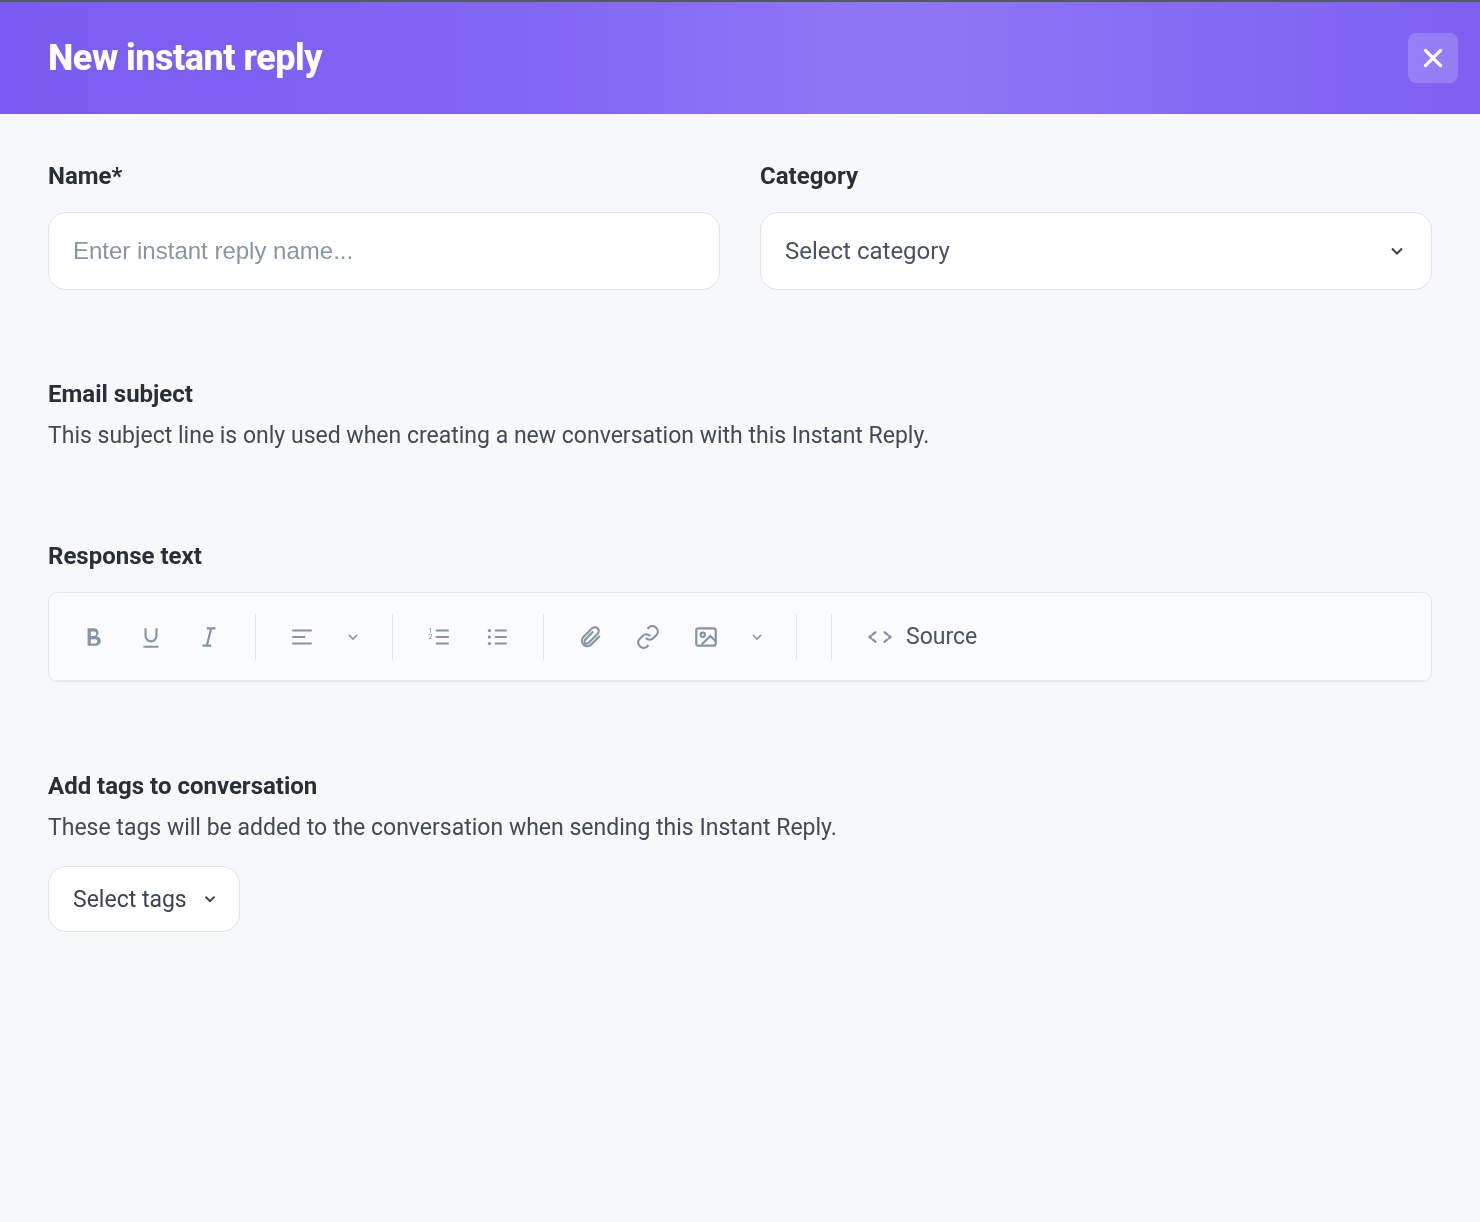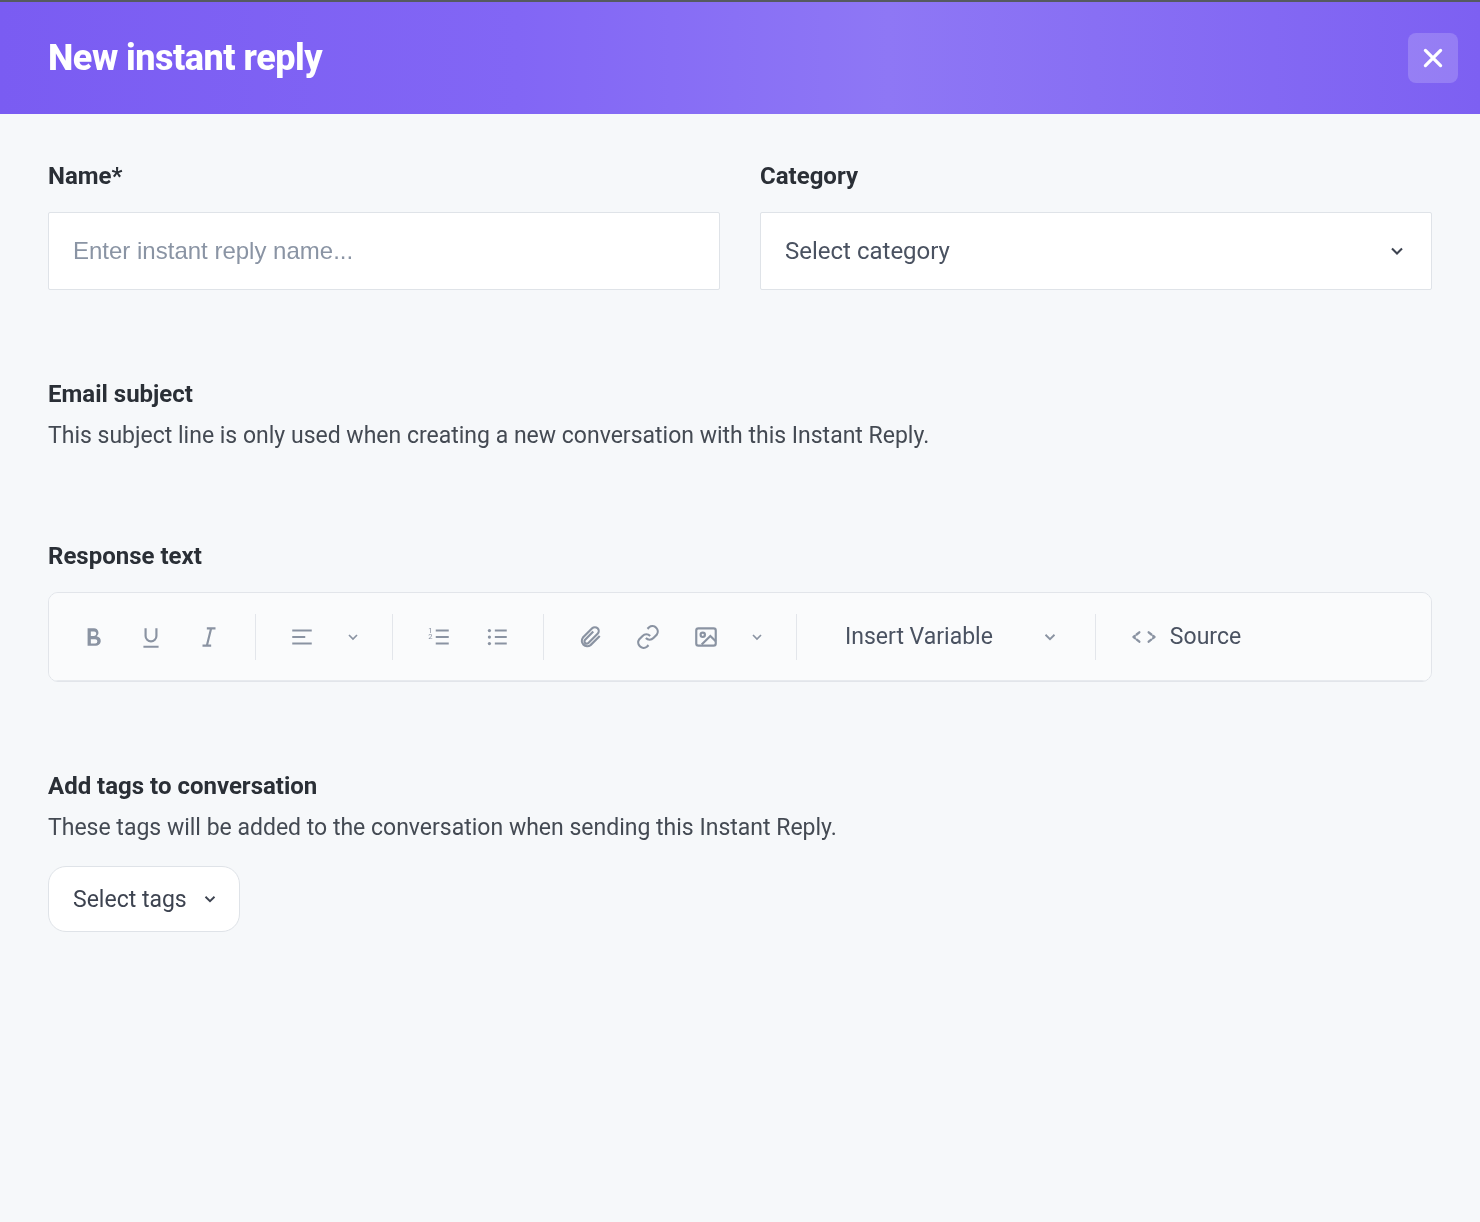--- a/index.html
+++ b/index.html
@@ -66,21 +66,21 @@
     margin-bottom: 22px;
     line-height: 1.4;
   }
 
   .text-input, .select-input {
     width: 100%;
     height: 78px;
     font-size: 24px;
     padding: 0 24px;
     border: 1px solid #dfe3e8;
-    border-radius: 2px;
+    border-radius: 18px;
     background: #fff;
     color: #2a2f36;
     outline: none;
   }
   .text-input::placeholder { color: #8a94a4; }
 
   .select-input {
     display: flex;
     align-items: center;
     justify-content: space-between;
@@ -271,26 +271,20 @@
               </svg>
           </div>
           <div class="tbtn chev">
             <svg viewBox="0 0 24 24">
                 <path d="M6 9l6 6 6-6"></path>
               </svg>
           </div>
 
           <div class="sep"></div>
 
-          <div class="insert-var">
-            <span>Insert Variable</span>
-            <svg class="chev2" viewBox="0 0 24 24">
-                <path d="M6 9l6 6 6-6"></path>
-              </svg>
-          </div>
 
           <div class="sep"></div>
 
           <div class="source-btn">
             <svg viewBox="0 0 24 24">
                 <path d="M8 8l-5 4 5 4M16 8l5 4-5 4" stroke-linecap="round" stroke-linejoin="round" stroke-dasharray="3 2"></path>
               </svg>
             <span>Source</span>
           </div>
         </div>

